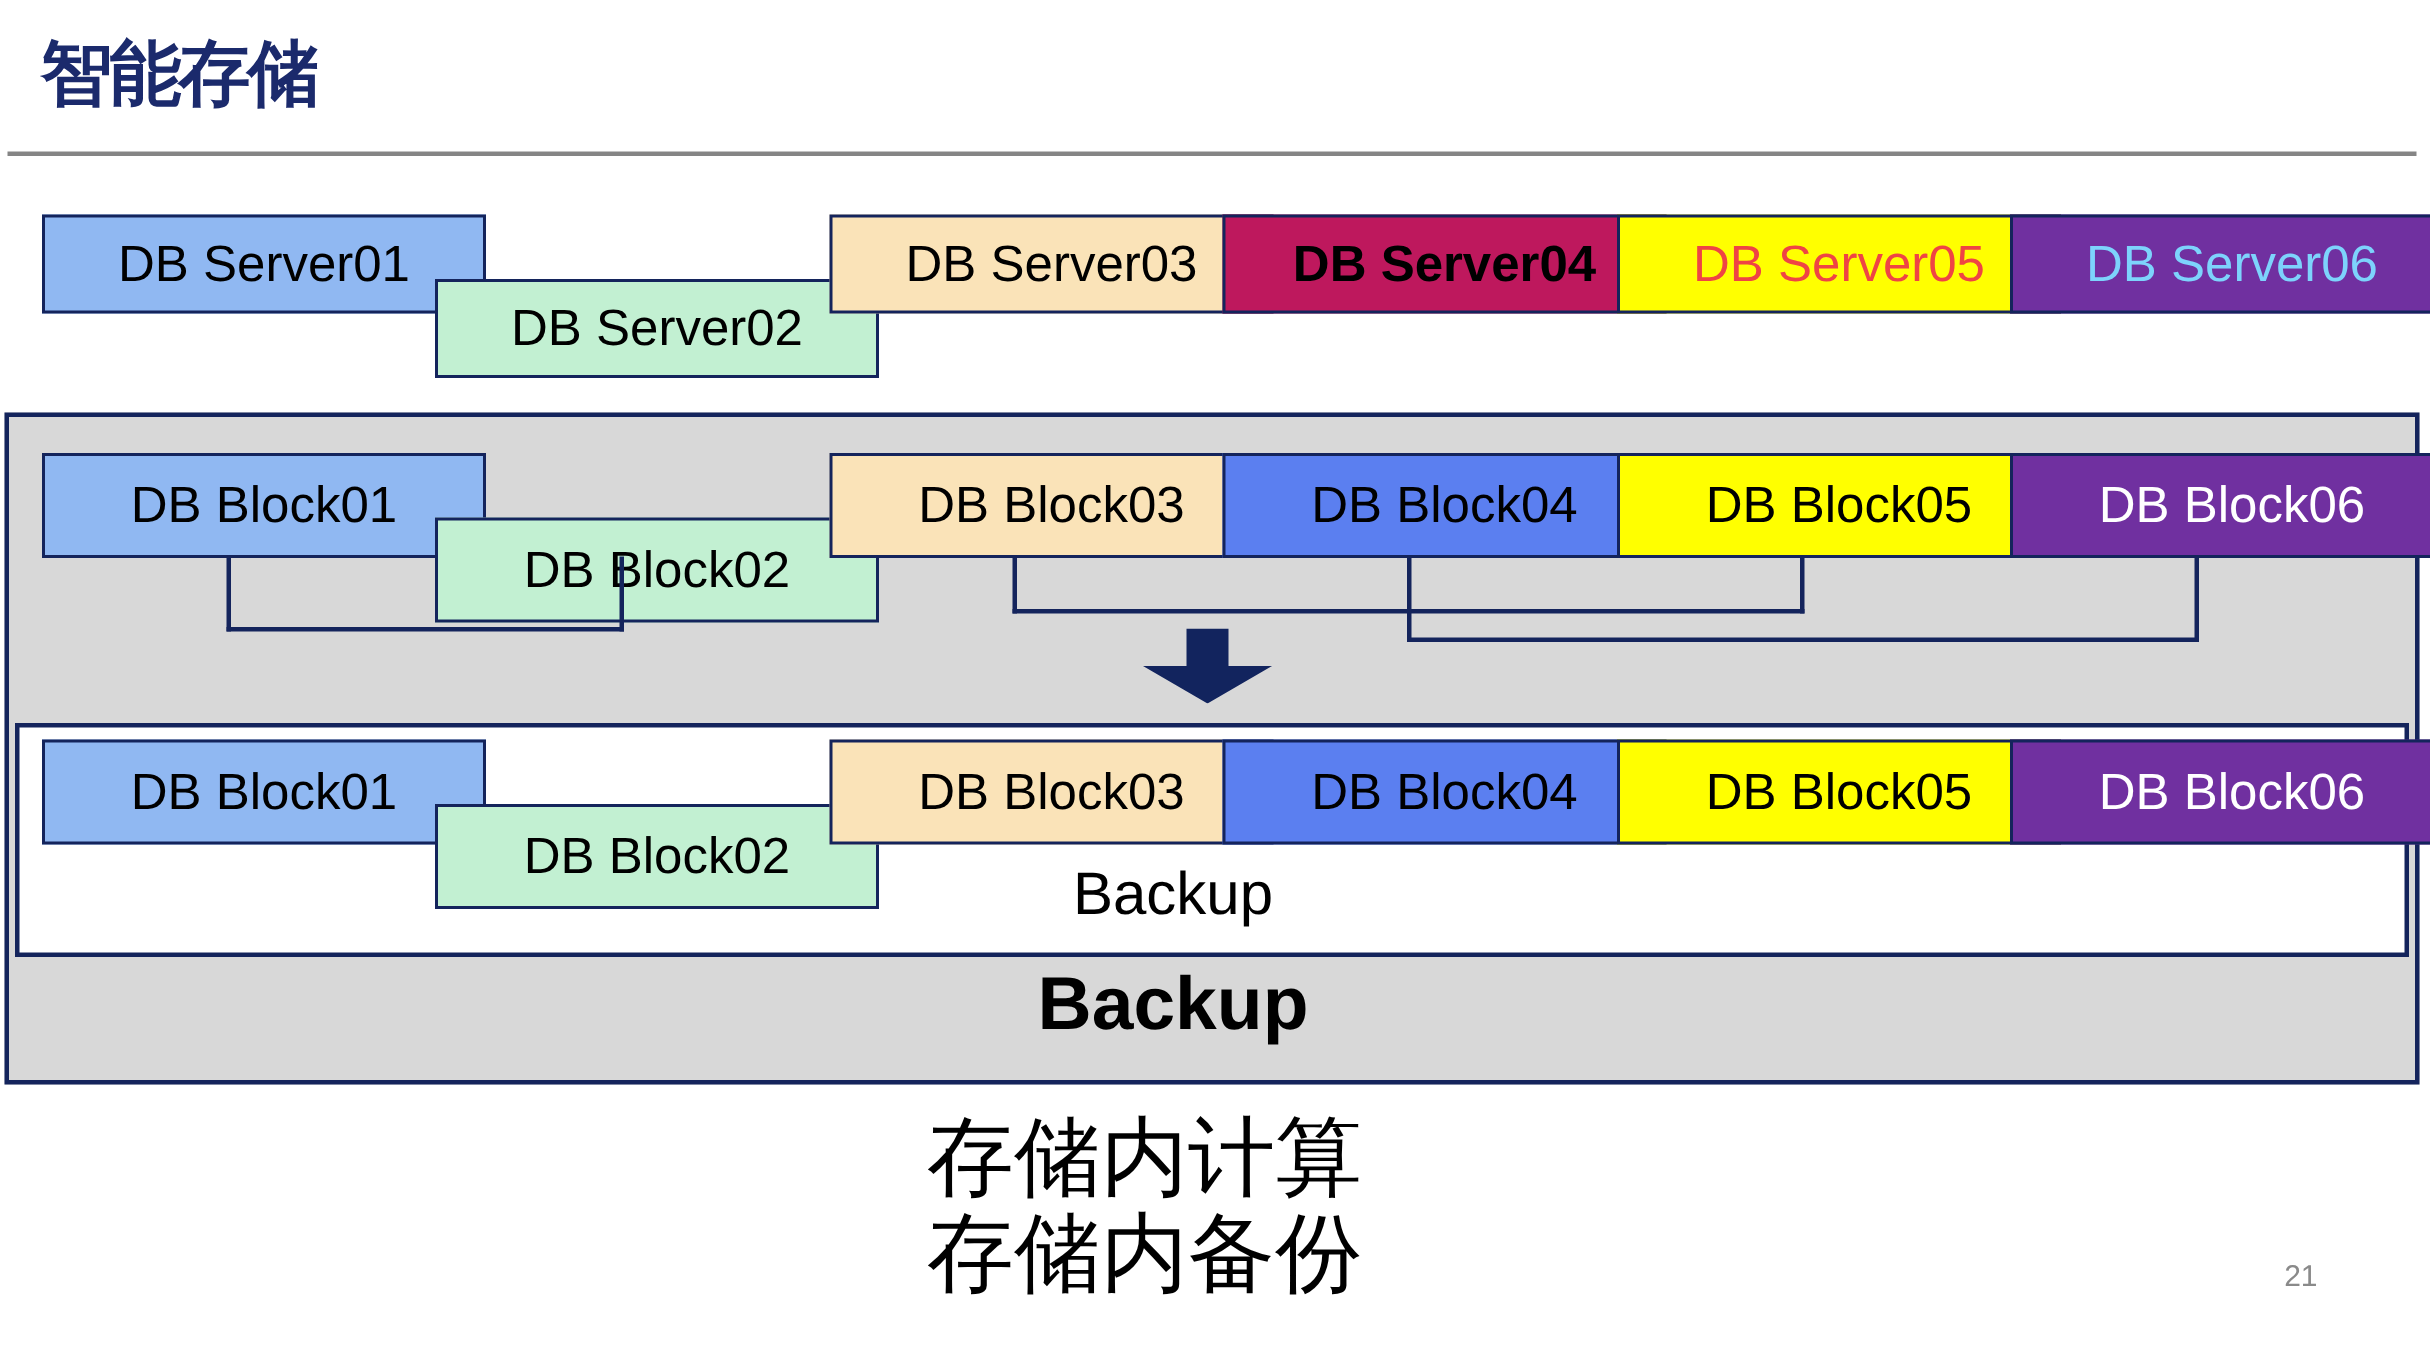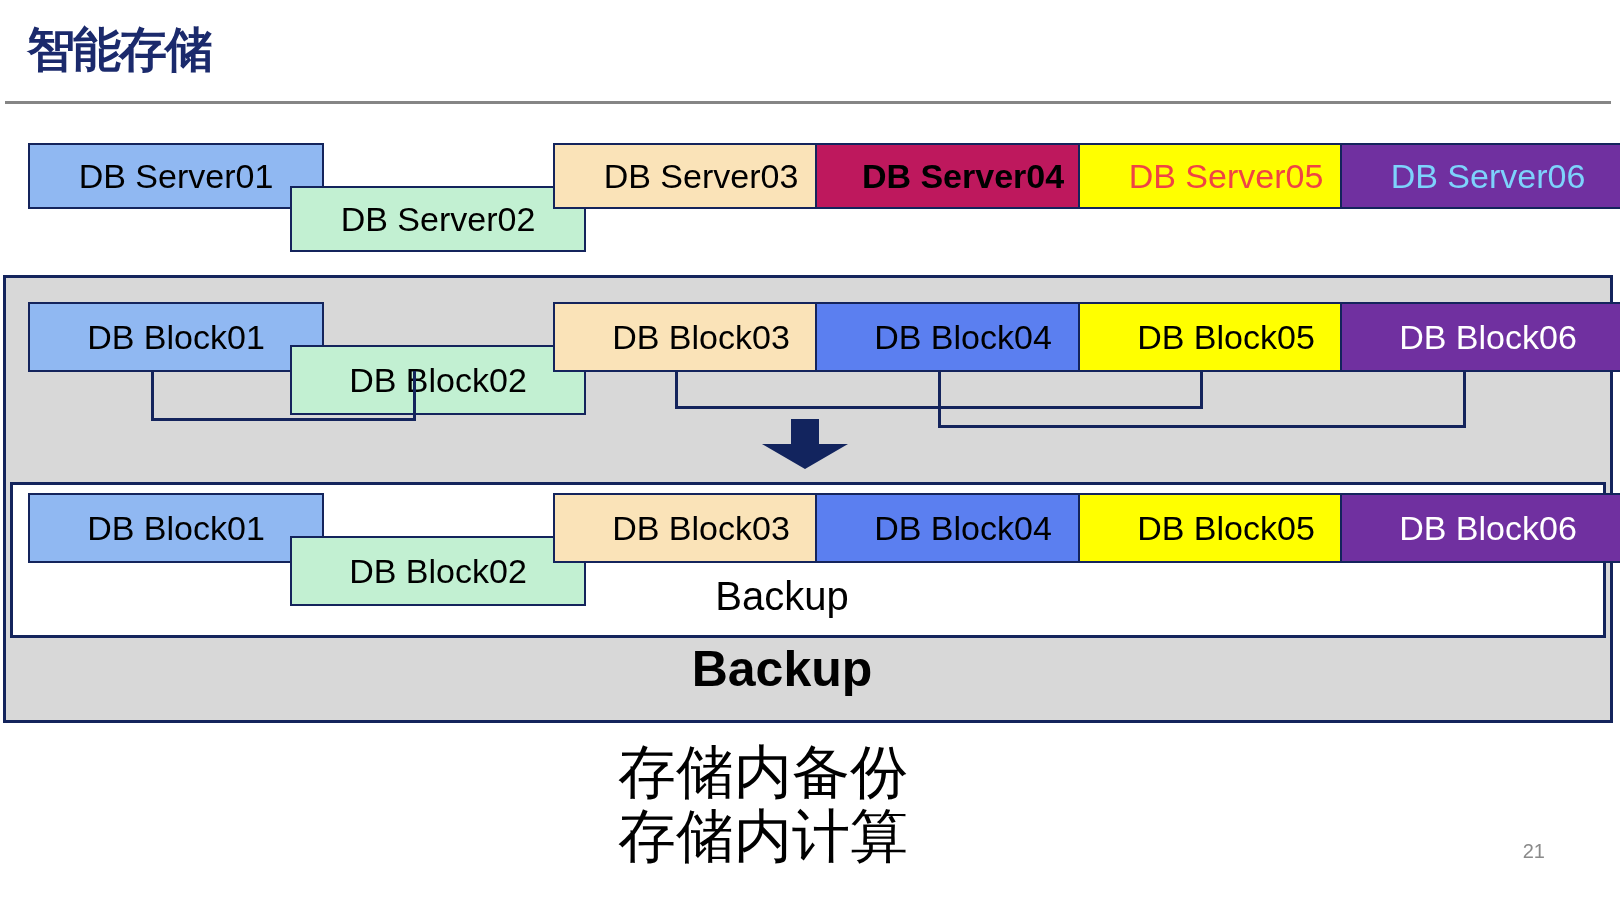--- a/index.html
+++ b/index.html
@@ -93,19 +93,19 @@
     <div class="box bx3" style="background-color: rgb(250, 227, 184); color: rgb(0, 0, 0);">DB Block03</div>
     <div class="box bx4" style="background-color: rgb(91, 127, 240); color: rgb(0, 0, 0);">DB Block04</div>
     <div class="box bx5" style="background-color: rgb(255, 255, 0); color: rgb(0, 0, 0);">DB Block05</div>
     <div class="box bx6" style="background-color: rgb(112, 48, 160); color: rgb(255, 255, 255);">DB Block06</div>
   </div>
 
   <div class="backup-label">Backup</div>
   <div class="storage-label">Backup</div>
 
   <div class="captions">
+    <div>存储内计算</div>
     <div>存储内备份</div>
-    <div>存储内计算</div>
   </div>
 
   <div class="page-number">21</div>
 
 </div>
 
 </body></html>

